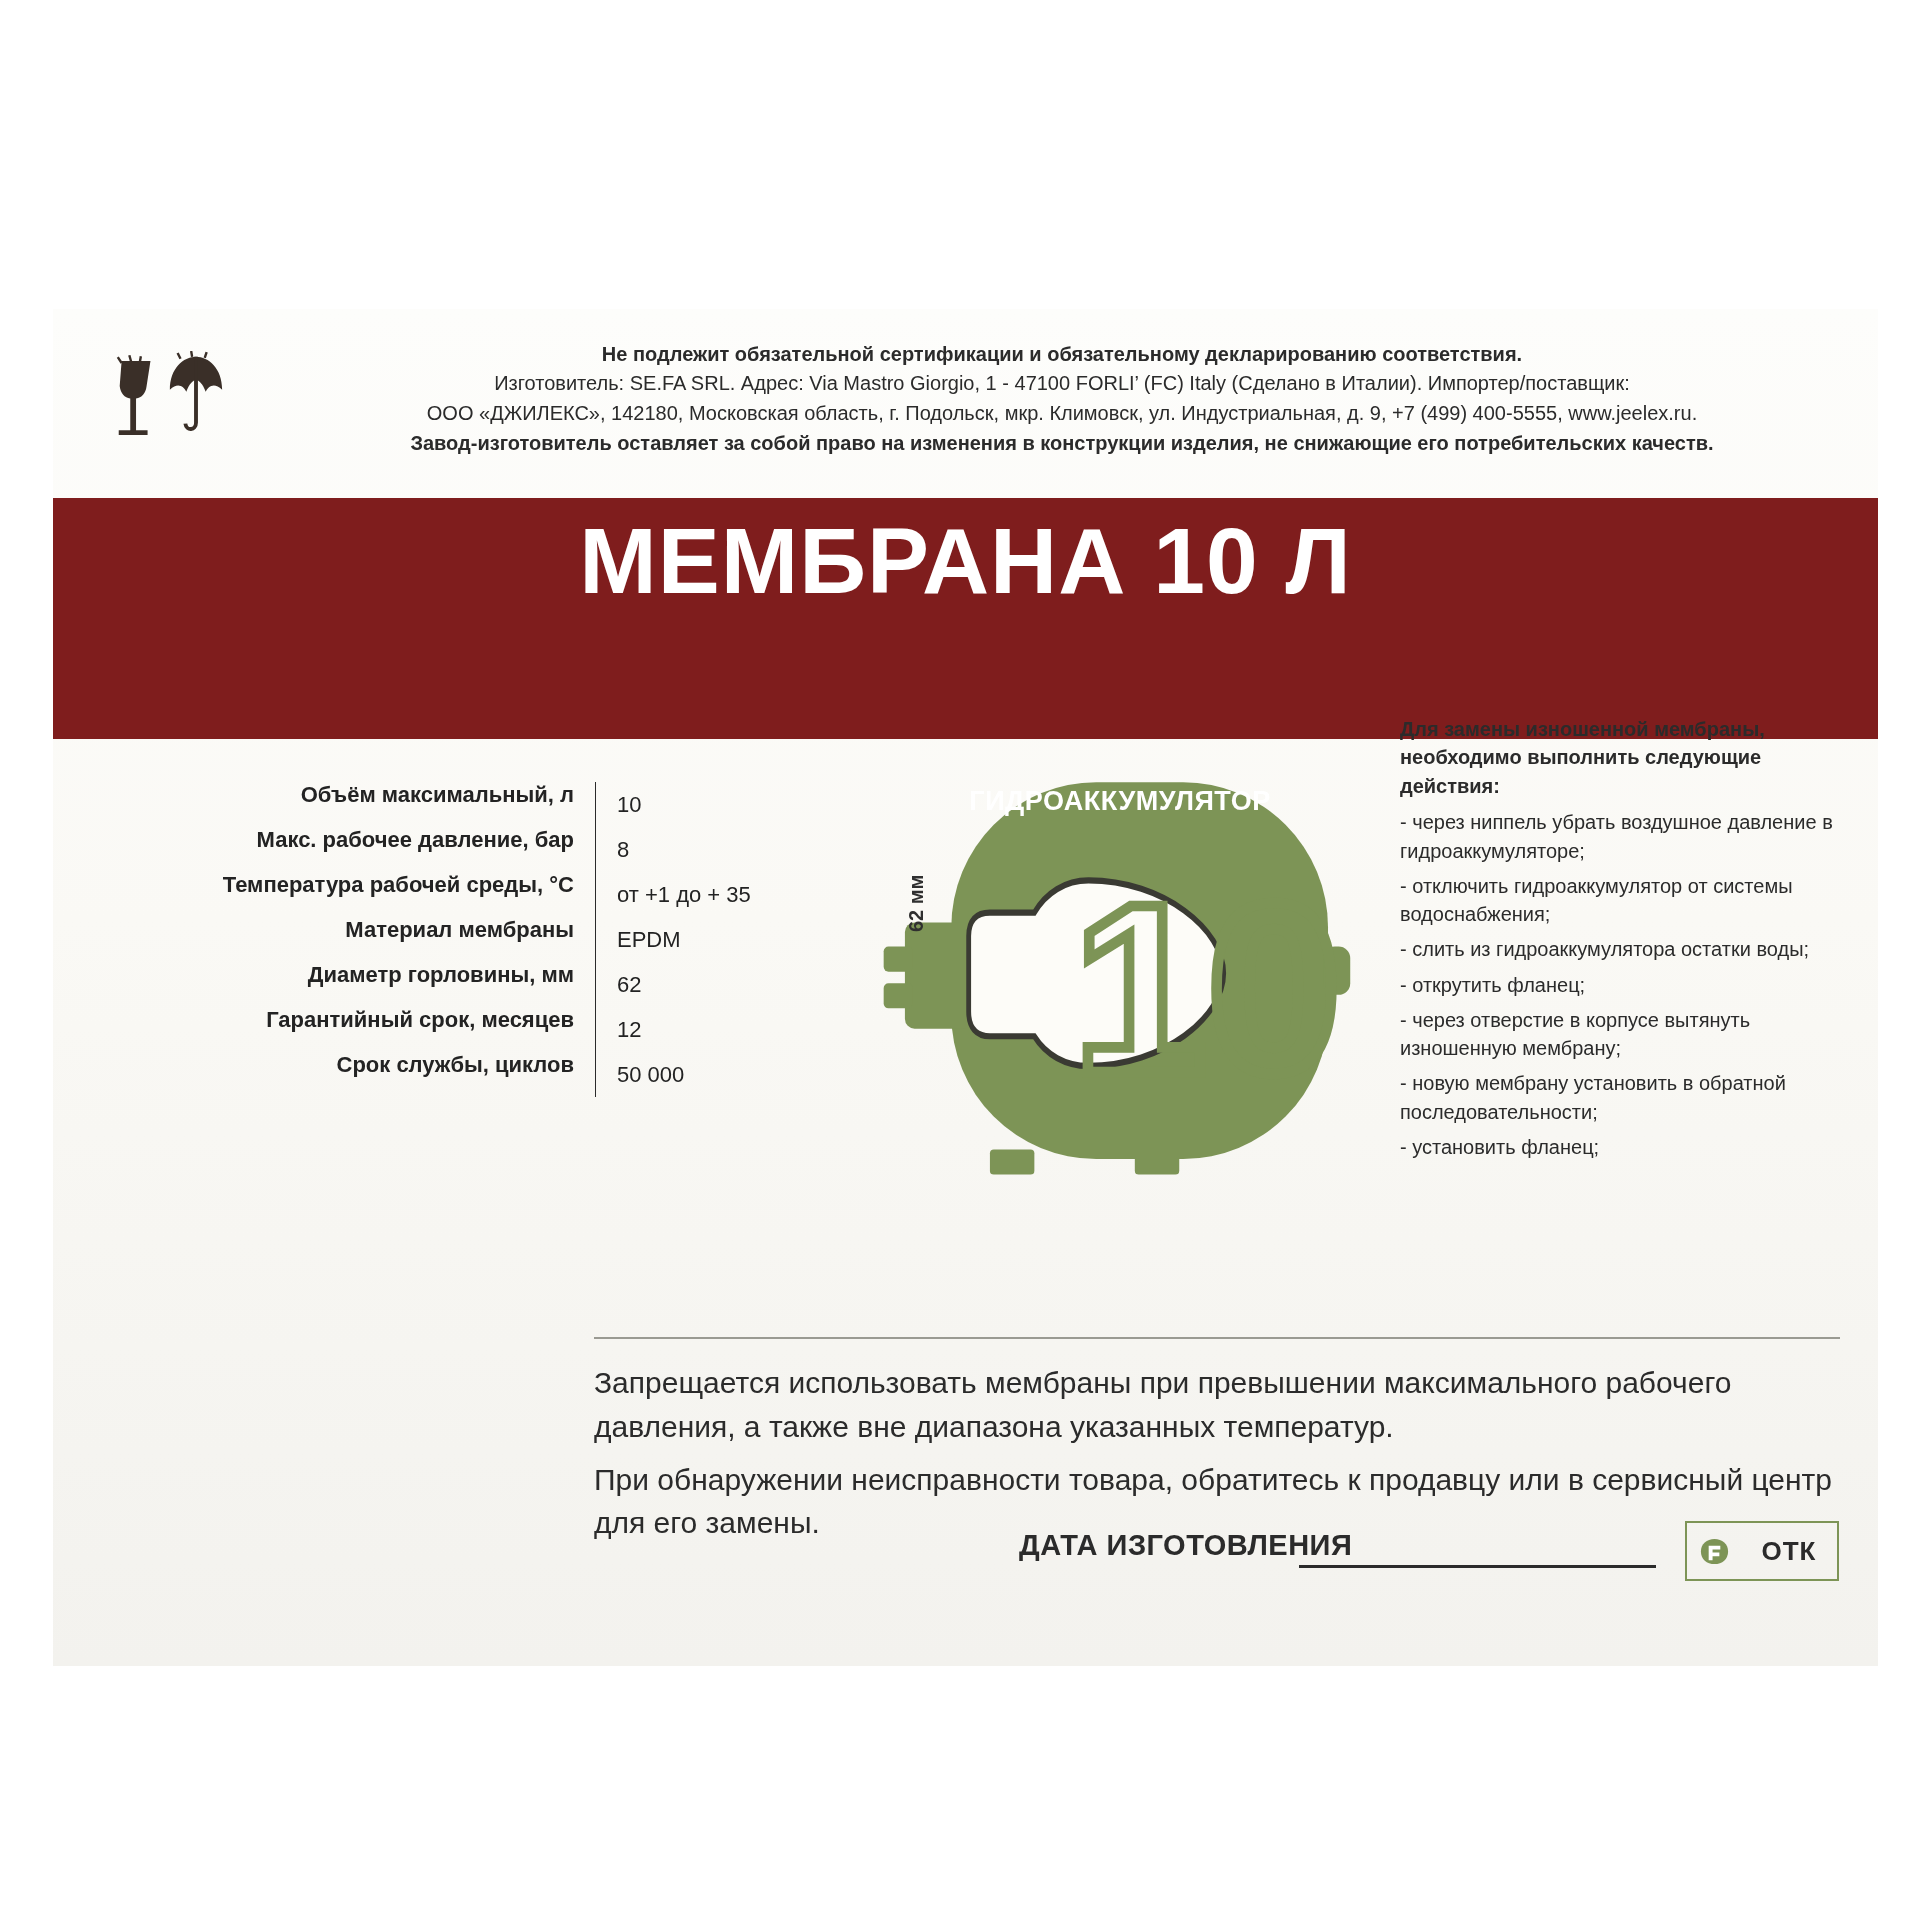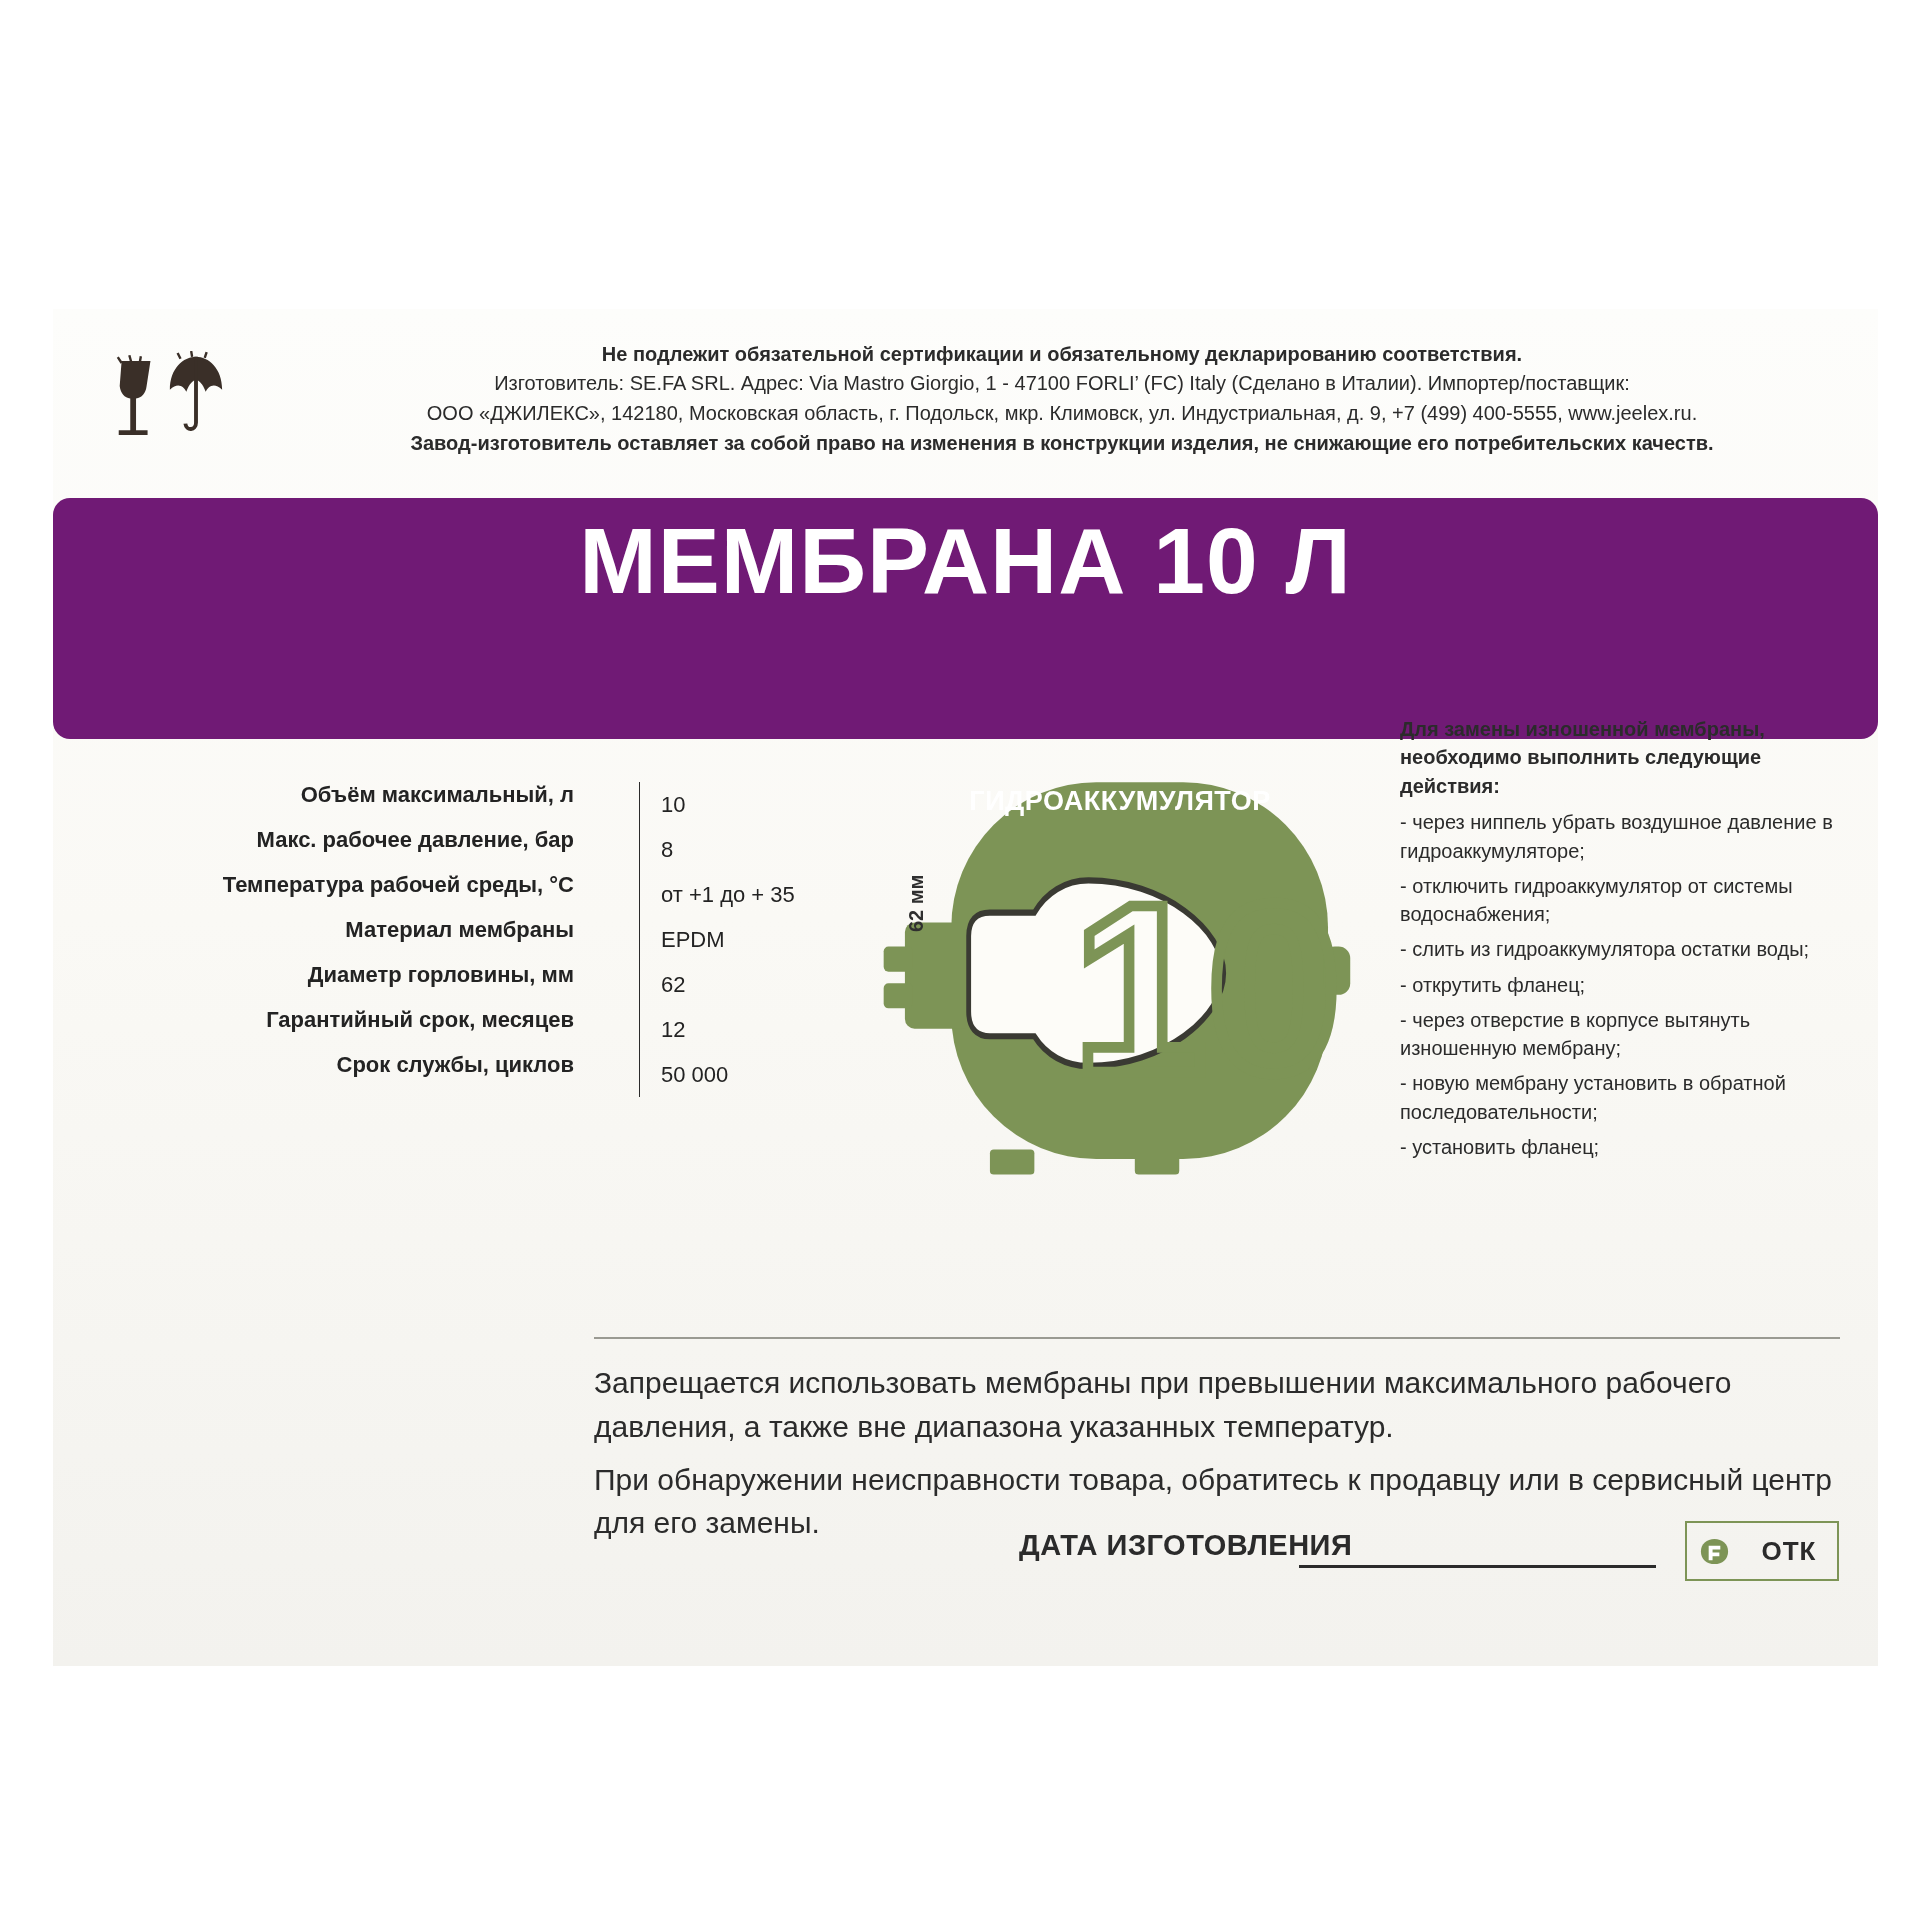--- a/index.html
+++ b/index.html
@@ -74,22 +74,21 @@
   .top-text .bold { font-weight: bold; }
   .top-text .line { white-space: nowrap; }
 
   
   .green-band {
     position: absolute;
     left: 0;
     top: 189px;
     width: 1825px;
     height: 241px;
-    background: #701a75;
-    border-radius: 17px;
+    background: #7f1d1d;
   }
   .band-title {
     position: absolute;
     left: 0;
     top: 15.4px;
     width: 1825px;
     text-align: center;
     color: #ffffff;
     font-weight: bold;
     font-size: 93px;
@@ -112,21 +111,20 @@
   .specs {
     position: absolute;
     left: 106px;
     top: 473px;
     width: 695px;
   }
   .spec-row {
     display: flex;
     align-items: baseline;
     height: 45px;
-    gap: 44px;
   }
   .spec-label {
     width: 415px;
     text-align: right;
     padding-right: 21px;
     font-weight: bold;
     font-size: 22px;
     color: #232323;
     white-space: nowrap;
   }

